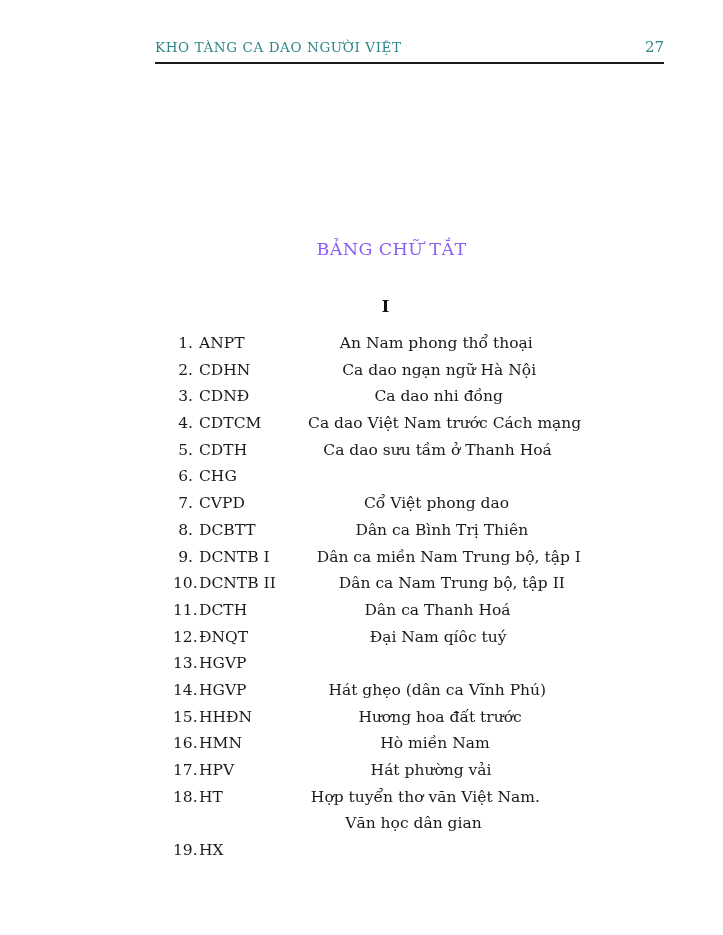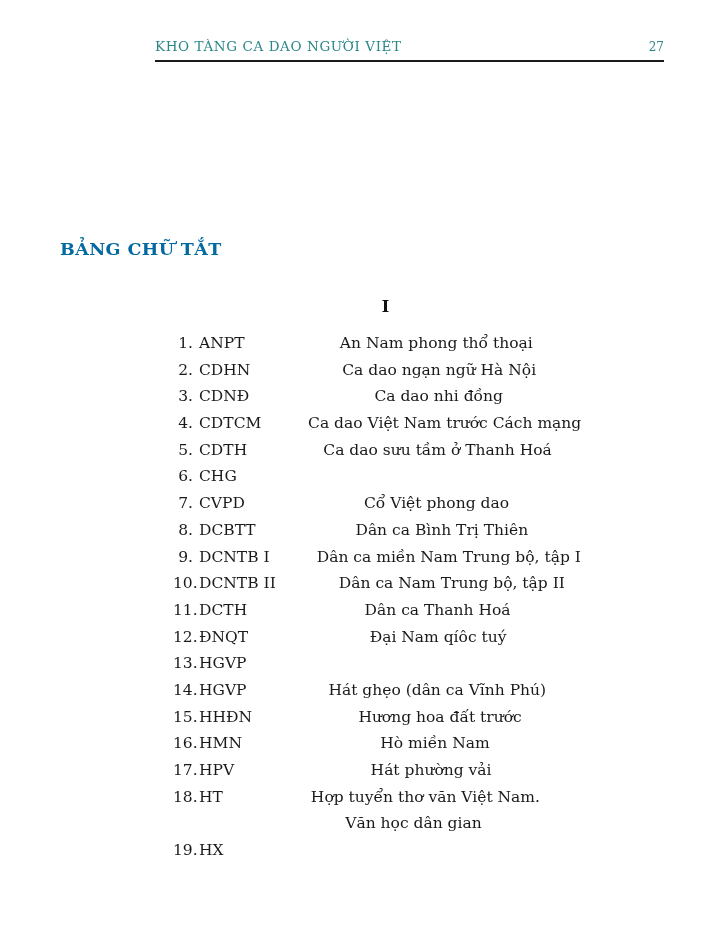--- a/index.html
+++ b/index.html
@@ -24,33 +24,32 @@
     padding-bottom: 6px;
     border-bottom: 2px solid var(--rule, #1b1b1b);
     margin-left: 32px;
   }
   .running-title {
     font-size: 13.5px;
     letter-spacing: 0.6px;
     color: var(--accent, #2b8688);
   }
   .page-number {
-    font-size: 12px;
+    font-size: 15px;
     color: var(--accent, #2b8688);
   }
   .doc-title {
     position: absolute;
     top: 239px;
     left: 60px;
     right: 0;
-    text-align: left;
+    text-align: center;
     font-size: 17.5px;
     letter-spacing: 0.4px;
-    color: #0369a1;
-    font-weight: bold;
+    color: #8b5cf6;
   }
   .part-label {
     position: absolute;
     top: 297px;
     left: 48px;
     right: 0;
     text-align: center;
     font-size: 16px;
     font-weight: 700;
     color: #111111;

